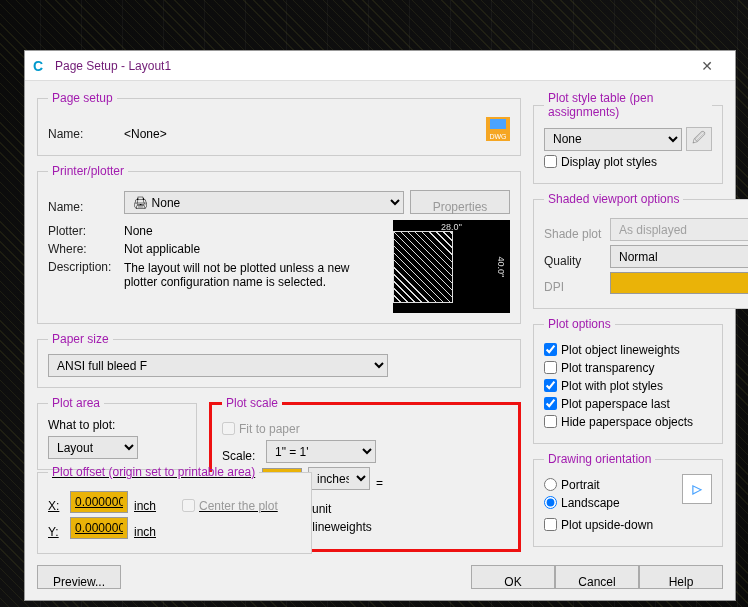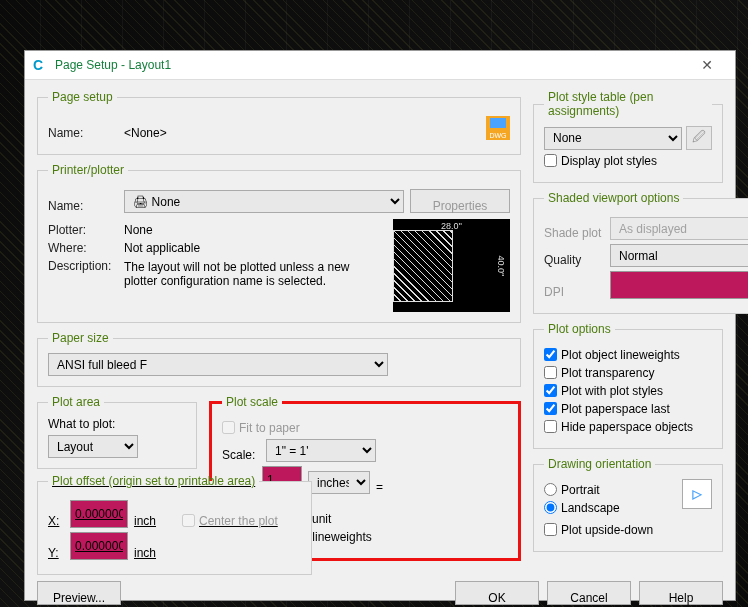--- a/index.html
+++ b/index.html
@@ -47,21 +47,21 @@
       border-bottom: 1px solid #ddd;
     }
     .title-icon {
       width: 16px;
       height: 16px;
       margin-right: 6px;
       color: #0099cc;
       font-weight: bold;
       font-size: 14px;
     }
-    .titlebar span.title { flex: 1; color: #15803d; }
+    .titlebar span.title { flex: 1; color: #701a75; }
     .close-btn {
       width: 40px;
       height: 28px;
       display: flex;
       align-items: center;
       justify-content: center;
       font-size: 14px;
       color: #555;
       cursor: pointer;
     }
@@ -71,30 +71,30 @@
       gap: 12px;
       padding: 10px 12px 6px 12px;
     }
     .col-left { flex: 1; display: flex; flex-direction: column; gap: 8px; }
     .col-right { width: 190px; display: flex; flex-direction: column; gap: 8px; }
     fieldset {
       border: 1px solid #ccc;
       padding: 8px 10px 10px 10px;
       background: #f0f0f0;
     }
-    legend { font-size: 12px; padding: 0 4px; color: #4d7c0f; margin-top: 8px; }
+    legend { font-size: 12px; padding: 0 4px; color: #a21caf; margin-top: 8px; }
     .row { display: flex; align-items: flex-end; gap: 6px; margin: 4px 0; }
     .lbl { width: 70px; color: #222; }
     .lbl-sm { width: 60px; color: #222; }
     select, input[type=text] {
       font-size: 12px;
       padding: 2px 4px;
       border: 1px solid #999;
-      background: #be185d;
-      height: 28px;
+      background: #eab308;
+      height: 22px;
       font-family: inherit;
     }
     select { background: #e8e8e8; border: 1px solid #aaa; height: 23px; }
     button {
       font-size: 12px;
       padding: 9px 14px;
       background: #e8e8e8;
       border: 1px solid #aaa;
       cursor: pointer;
       height: 24px;
@@ -133,21 +133,20 @@
     .highlight-red {
       border: 3px solid #e11;
     }
     .plot-scale-fs {
       flex: 1;
     }
     .footer {
       height: 40px;
       display: flex;
       align-items: center;
-      gap: 8px;
       padding: 0 12px 6px 12px;
       border-top: none;
     }
     .footer button { width: 84px; }
     .num-input { width: 58px; text-align: right; }
     .orient-icon {
       width: 30px; height: 30px;
       border: 1px solid #aaa;
       background: #fff;
       display: flex; align-items: center; justify-content: center;

